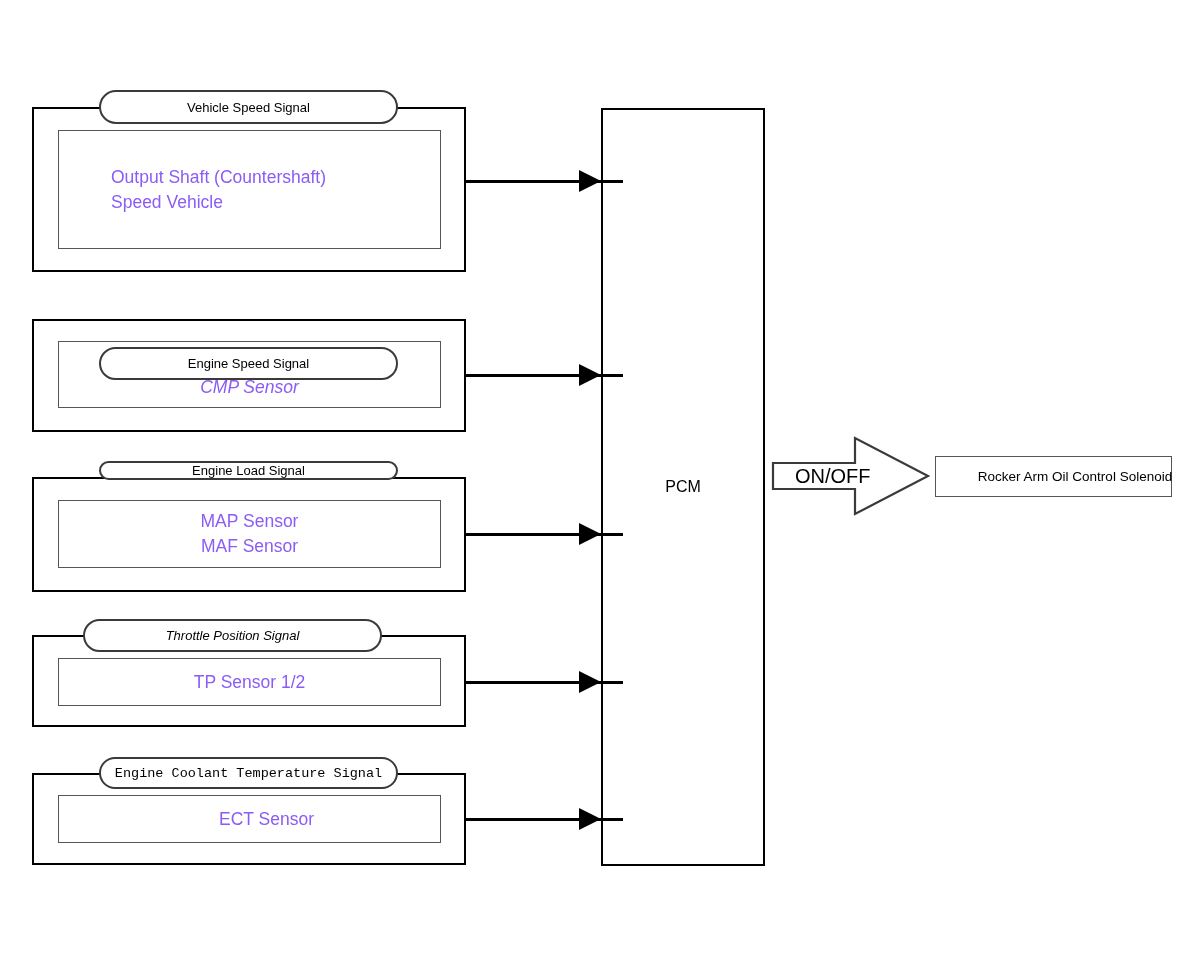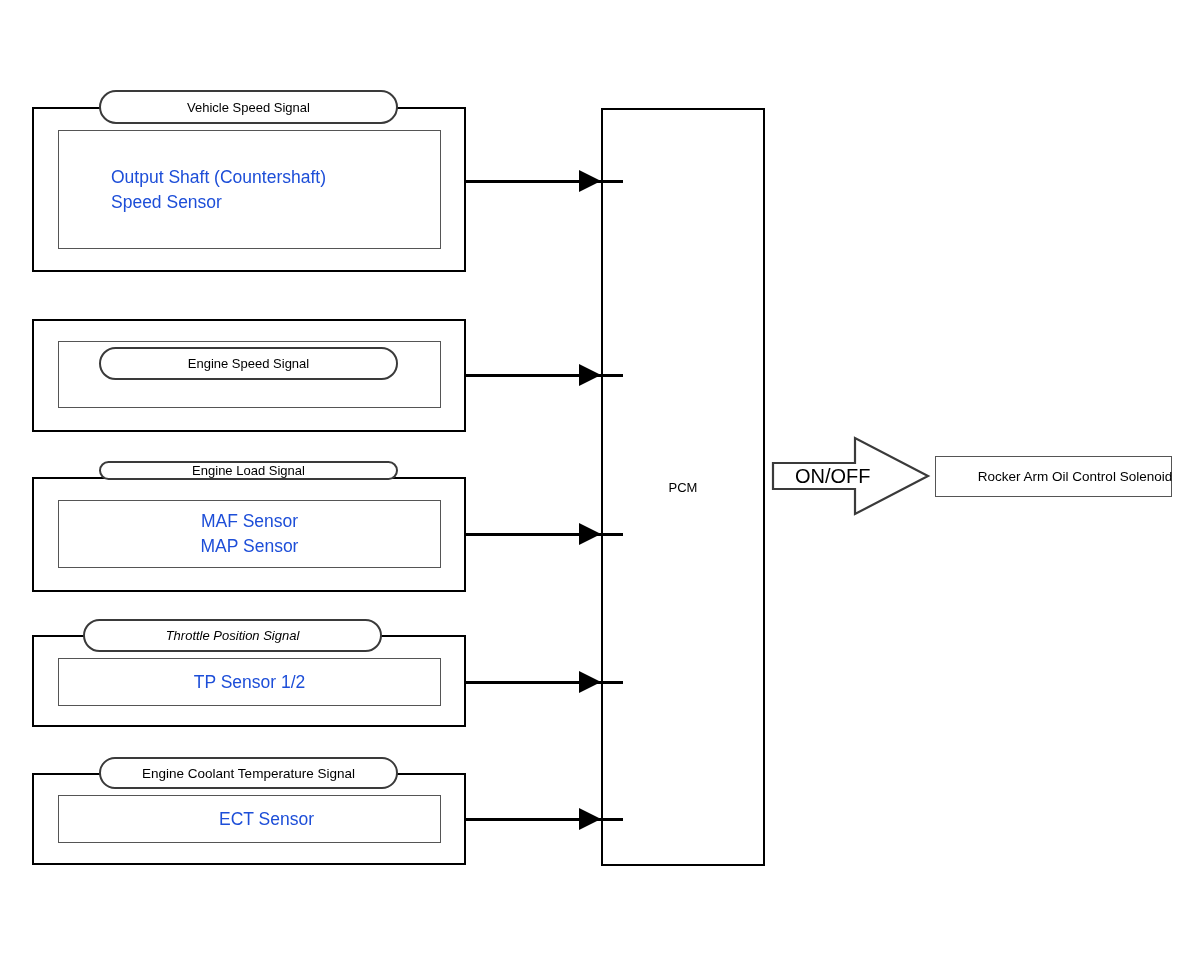--- a/index.html
+++ b/index.html
@@ -33,21 +33,21 @@
     box-sizing: border-box;
     border: 1.6px solid #555555;
     background: #ffffff;
     display: flex;
     flex-direction: column;
     justify-content: center;
   }
   .sensor-line {
     font-size: 17.5px;
     line-height: 1.42;
-    color: #1d4ed8;
+    color: #8b5cf6;
     text-align: center;
     white-space: pre;
   }
   .sensor-line.left {
     text-align: left;
     padding-left: 52px;
   }
 
   
   .pill {
@@ -92,21 +92,21 @@
     position: absolute;
     box-sizing: border-box;
     border: 2.5px solid #000000;
     background: #ffffff;
     display: flex;
     align-items: center;
     justify-content: center;
     z-index: 1;
   }
   .pcm-box span {
-    font-size: 13px;
+    font-size: 16px;
     color: #000000;
   }
 
   
   .block-arrow {
     position: absolute;
     z-index: 2;
   }
   .block-arrow svg {
     display: block;
@@ -138,42 +138,43 @@
   }
 </style>
 </head>
 <body>
 
 <div id="canvas">
 
   <div class="group-outer" style="left:32px; top:107px; width:434px; height:165px;"></div>
   <div class="group-inner" style="left:58px; top:130px; width:383px; height:119px;">
     <div class="sensor-line left">Output Shaft (Countershaft)</div>
-    <div class="sensor-line left">Speed Sensor</div>
+    <div class="sensor-line left">Speed Vehicle</div>
   </div>
   <div class="pill" style="left:99px; top:90px; width:299px; height:34px;">
     <span>Vehicle Speed Signal</span>
   </div>
   <div class="connector" style="left:466px; top:180px; width:157px;"></div>
   <div class="arrowhead" style="left:579px; top:170px;"></div>
 
   <div class="group-outer" style="left:32px; top:319px; width:434px; height:113px;"></div>
   <div class="group-inner" style="left:58px; top:341px; width:383px; height:67px;font-style:italic;">
     <div class="sensor-line">CKP Sensor</div>
+    <div class="sensor-line">CMP Sensor</div>
   </div>
   <div class="pill" style="left:99px; top:303px; width:299px; height:33px;margin-top:44px;">
     <span>Engine Speed Signal</span>
   </div>
   <div class="connector" style="left:466px; top:374px; width:157px;"></div>
   <div class="arrowhead" style="left:579px; top:364px;"></div>
 
   <div class="group-outer" style="left:32px; top:477px; width:434px; height:115px;"></div>
   <div class="group-inner" style="left:58px; top:500px; width:383px; height:68px;">
+    <div class="sensor-line">MAP Sensor</div>
     <div class="sensor-line">MAF Sensor</div>
-    <div class="sensor-line">MAP Sensor</div>
   </div>
   <div class="pill" style="left:99px; top:461px; width:299px; height:19px;">
     <span>Engine Load Signal</span>
   </div>
   <div class="connector" style="left:466px; top:533px; width:157px;"></div>
   <div class="arrowhead" style="left:579px; top:523px;"></div>
 
   <div class="group-outer" style="left:32px; top:635px; width:434px; height:92px;"></div>
   <div class="group-inner" style="left:58px; top:658px; width:383px; height:48px;">
     <div class="sensor-line">TP Sensor 1/2</div>
@@ -181,21 +182,21 @@
   <div class="pill" style="left:83px; top:619px; width:299px; height:33px;font-style:italic;">
     <span>Throttle Position Signal</span>
   </div>
   <div class="connector" style="left:466px; top:681px; width:157px;"></div>
   <div class="arrowhead" style="left:579px; top:671px;"></div>
 
   <div class="group-outer" style="left:32px; top:773px; width:434px; height:92px;"></div>
   <div class="group-inner" style="left:58px; top:795px; width:383px; height:48px;padding-left:34px;">
     <div class="sensor-line">ECT Sensor</div>
   </div>
-  <div class="pill small" style="left:99px; top:757px; width:299px; height:32px;">
+  <div class="pill small" style="left:99px; top:757px; width:299px; height:32px;font-family:Liberation Mono, monospace;">
     <span>Engine Coolant Temperature Signal</span>
   </div>
   <div class="connector" style="left:466px; top:818px; width:157px;"></div>
   <div class="arrowhead" style="left:579px; top:808px;"></div>
 
   <div class="pcm-box" style="left:601px; top:108px; width:164px; height:758px;">
     <span>PCM</span>
   </div>
 
   <div class="block-arrow" style="left:771px; top:433px;">

